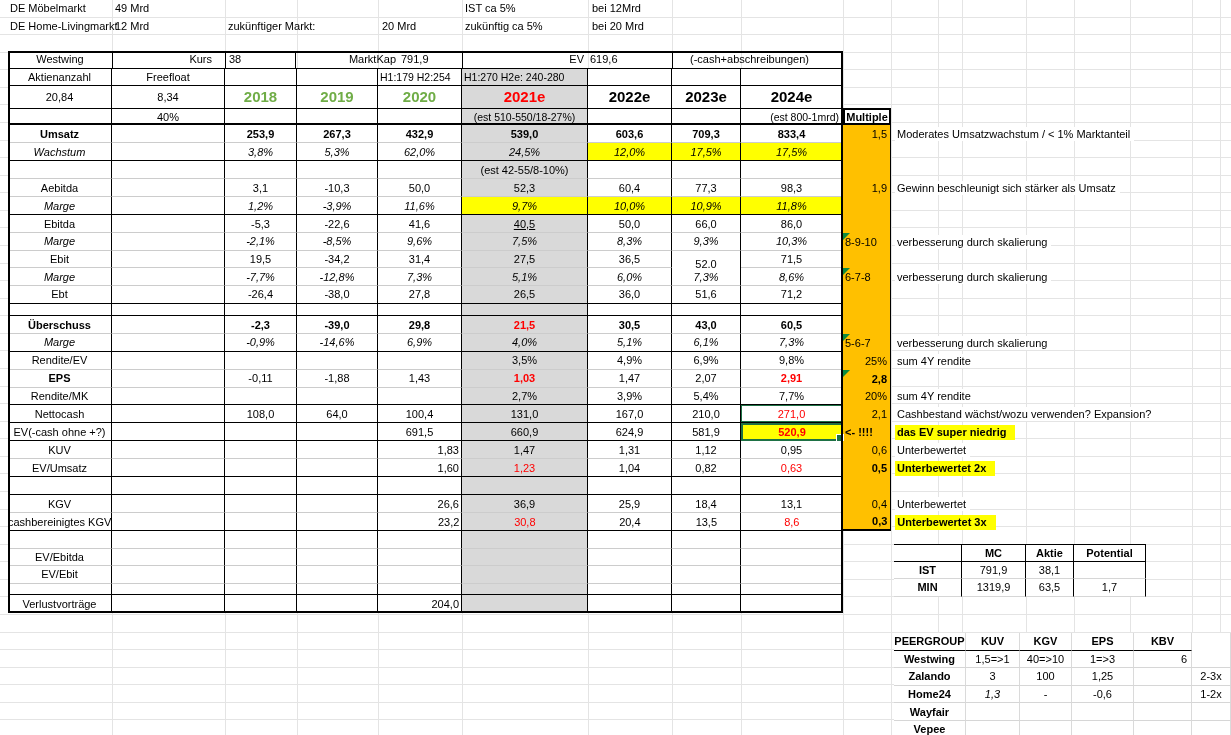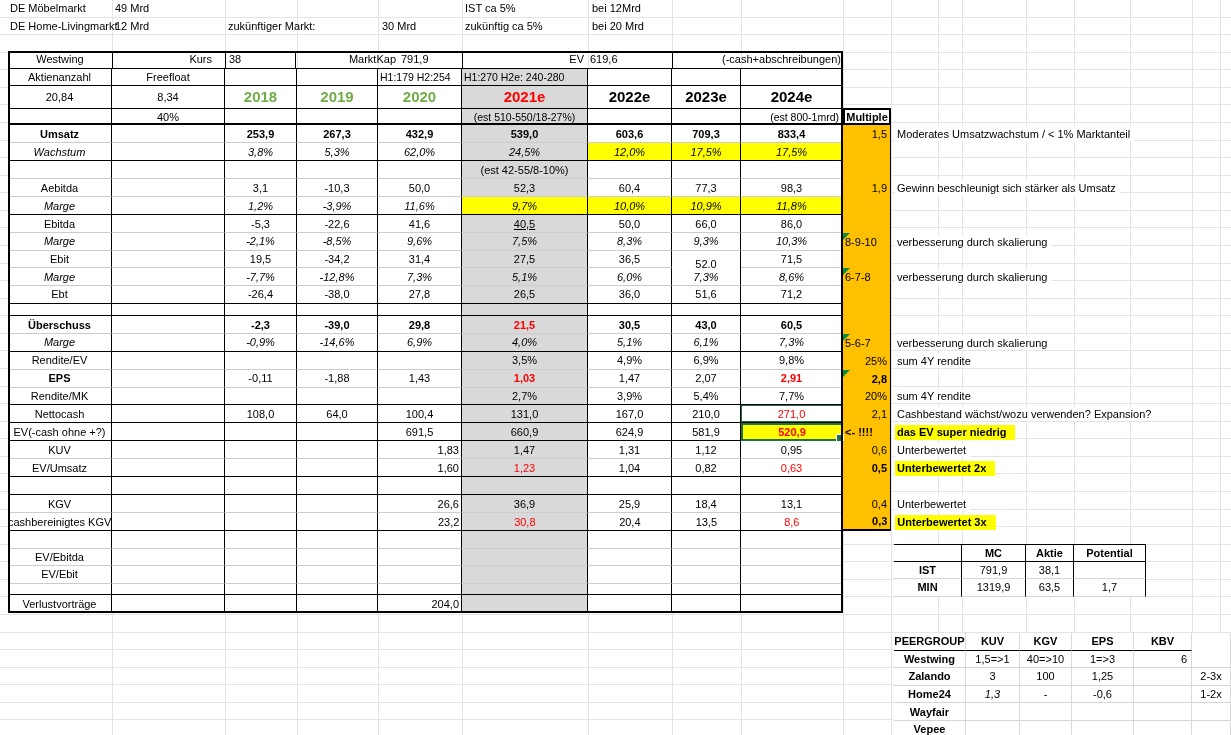--- a/index.html
+++ b/index.html
@@ -50,32 +50,32 @@
       <div class="vg" style="left: 1220px;"></div>
     </div>
 
   <span class="h1t" style="top:0;left:10px;">DE Möbelmarkt</span>
   <span class="h1t" style="top:0;left:115px;">49 Mrd</span>
   <span class="h1t" style="top:0;left:465px;">IST ca 5%</span>
   <span class="h1t" style="top:0;left:592px;">bei 12Mrd</span>
   <span class="h1t" style="top:17.5px;left:10px;">DE Home-Livingmarkt</span>
   <span class="h1t" style="top:17.5px;left:115px;">12 Mrd</span>
   <span class="h1t" style="top:17.5px;left:228px;">zukünftiger Markt:</span>
-  <span class="h1t" style="top:17.5px;left:382px;">30 Mrd</span>
+  <span class="h1t" style="top:17.5px;left:382px;">20 Mrd</span>
   <span class="h1t" style="top:17.5px;left:465px;">zukünftig ca 5%</span>
   <span class="h1t" style="top:17.5px;left:592px;">bei 20 Mrd</span>
 
   <span class="h1t" style="left:8px;width:104px;text-align:center;">Westwing</span>
   <span class="h1t" style="left:104px;width:108px;text-align:right;">Kurs</span>
   <span class="h1t" style="left:229px;">38</span>
   <span class="h1t" style="left:300px;width:96px;text-align:right;">MarktKap</span>
   <span class="h1t" style="left:401px;">791,9</span>
   <span class="h1t" style="left:462px;width:122px;text-align:right;">EV</span>
   <span class="h1t" style="left:590px;">619,6</span>
-  <span class="h1t" style="left:696px;width:171px;text-align:center;">(-cash+abschreibungen)</span>
+  <span class="h1t" style="left:664px;width:171px;text-align:center;">(-cash+abschreibungen)</span>
   <div class="vline" style="left:112px;top:51px;height:17px;"></div>
   <div class="vline" style="left:225px;top:51px;height:17px;"></div>
   <div class="vline" style="left:295px;top:51px;height:17px;"></div>
   <div class="vline" style="left:462px;top:51px;height:17px;"></div>
   <div class="vline" style="left:672px;top:51px;height:17px;"></div>
 
   <div class="hline" style="top:67.5px;height:1px;"></div>
   <div class="hline" style="top:85px;height:1px;"></div>
   <div class="hline" style="top:107.5px;height:1px;"></div>
   <div class="hline" style="top:123px;height:2px;"></div>

